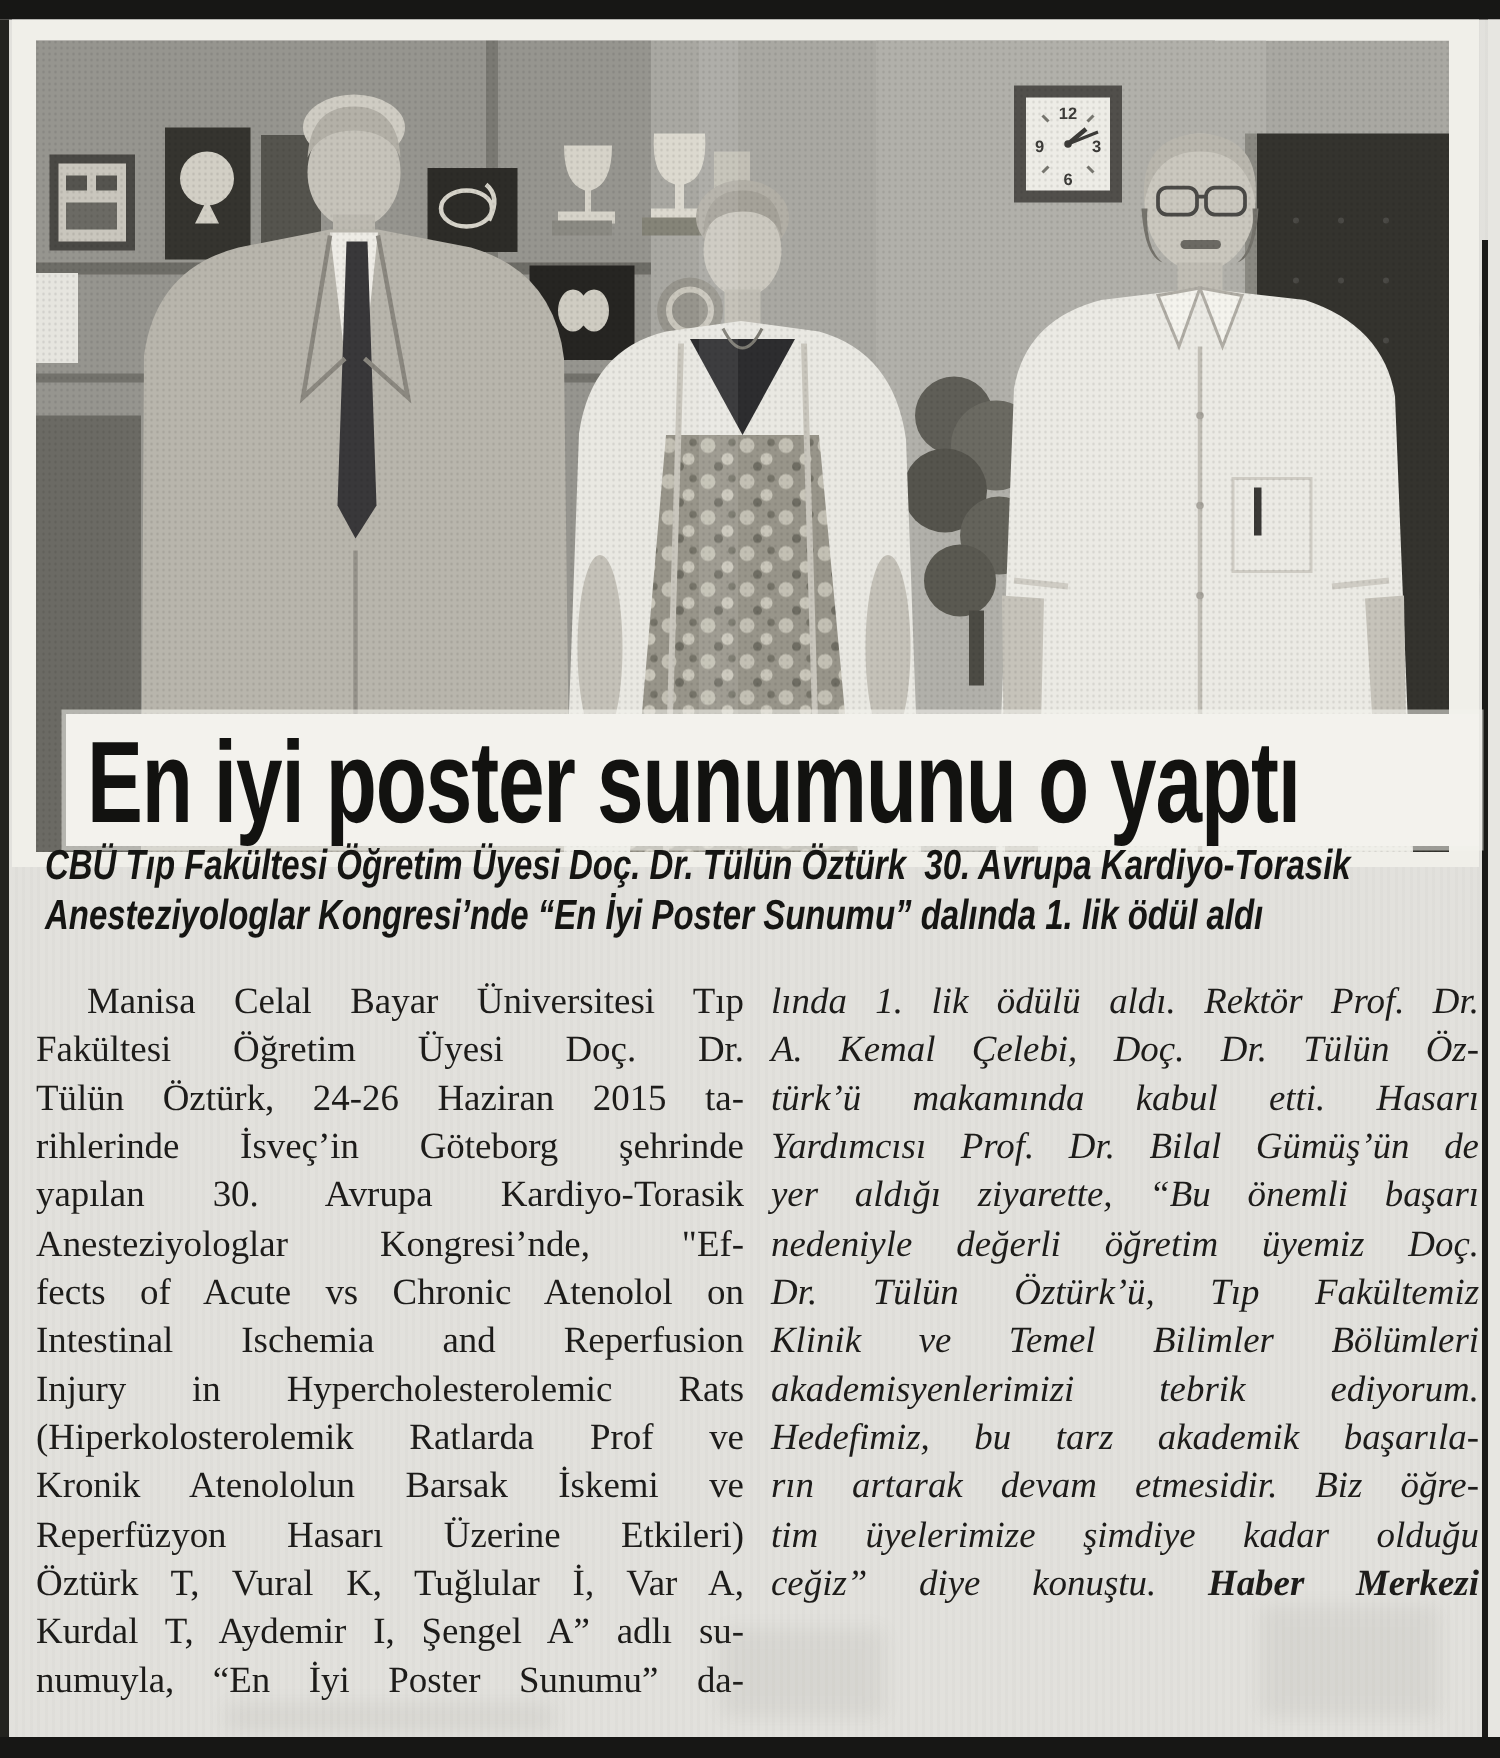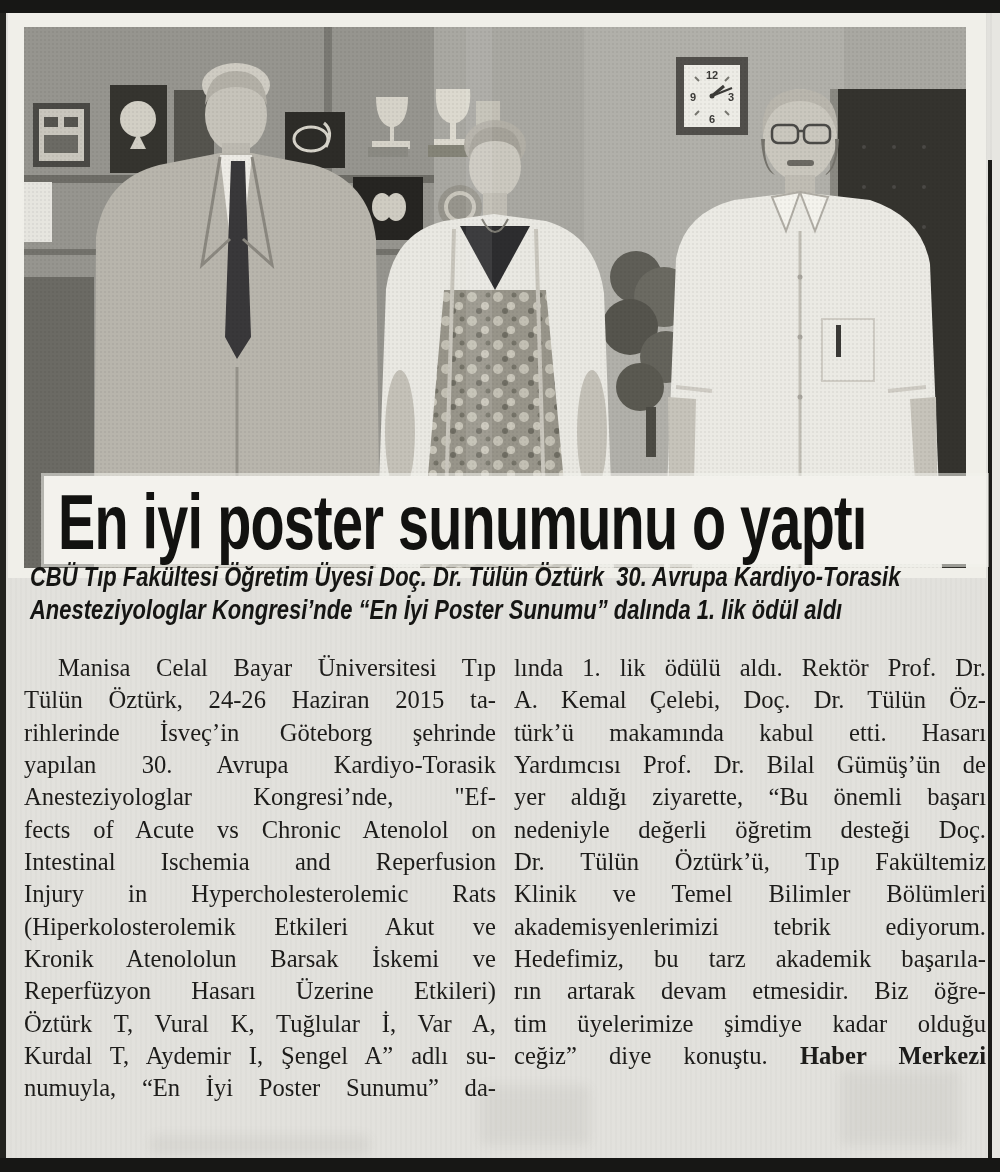--- a/index.html
+++ b/index.html
@@ -70,21 +70,21 @@
     font-size:28px;line-height:33px;
     color:#151513;
     white-space:pre;
   }
 
   .body-cols{
     position:absolute;left:24px;top:652px;width:962px;
   }
   .col{position:absolute;top:0;width:472px;color:var(--ink);}
   .col-left{left:0;}
-  .col-right{left:490px;}
+  .col-right{left:490px;font-style:italic;}
   .bodyline{
     font-size:24.6px;
     line-height:32.35px;
     text-align:justify;
     text-align-last:justify;
     white-space:normal;
   }
   .col-left .bodyline:first-child{text-indent:34px;}
   .lastline b{font-weight:700;}
 </style>
@@ -277,42 +277,43 @@
   <div class="caption">
     <div class="caption-inner">
         <div class="caption-line">CBÜ Tıp Fakültesi Öğretim Üyesi Doç. Dr. Tülün Öztürk  30. Avrupa Kardiyo-Torasik</div>
         <div class="caption-line">Anesteziyologlar Kongresi’nde “En İyi Poster Sunumu” dalında 1. lik ödül aldı</div>
       </div>
   </div>
 
   <div class="body-cols">
     <div class="col col-left">
         <div class="bodyline">Manisa Celal Bayar Üniversitesi Tıp</div>
+        <div class="bodyline">Fakültesi Öğretim Üyesi Doç. Dr.</div>
         <div class="bodyline">Tülün Öztürk, 24-26 Haziran 2015 ta-</div>
         <div class="bodyline">rihlerinde İsveç’in Göteborg şehrinde</div>
         <div class="bodyline">yapılan 30. Avrupa Kardiyo-Torasik</div>
         <div class="bodyline">Anesteziyologlar Kongresi’nde, "Ef-</div>
         <div class="bodyline">fects of Acute vs Chronic Atenolol on</div>
         <div class="bodyline">Intestinal Ischemia and Reperfusion</div>
         <div class="bodyline">Injury in Hypercholesterolemic Rats</div>
-        <div class="bodyline">(Hiperkolosterolemik Etkileri Akut ve</div>
+        <div class="bodyline">(Hiperkolosterolemik Ratlarda Prof ve</div>
         <div class="bodyline">Kronik Atenololun Barsak İskemi ve</div>
         <div class="bodyline">Reperfüzyon Hasarı Üzerine Etkileri)</div>
         <div class="bodyline">Öztürk T, Vural K, Tuğlular İ, Var A,</div>
         <div class="bodyline">Kurdal T, Aydemir I, Şengel A” adlı su-</div>
         <div class="bodyline">numuyla, “En İyi Poster Sunumu” da-</div>
       </div>
     <div class="col col-right">
       <div>
           <div class="bodyline">lında 1. lik ödülü aldı. Rektör Prof. Dr.</div>
           <div class="bodyline">A. Kemal Çelebi, Doç. Dr. Tülün Öz-</div>
           <div class="bodyline">türk’ü makamında kabul etti. Hasarı</div>
           <div class="bodyline">Yardımcısı Prof. Dr. Bilal Gümüş’ün de</div>
           <div class="bodyline">yer aldığı ziyarette, “Bu önemli başarı</div>
-          <div class="bodyline">nedeniyle değerli öğretim desteği Doç.</div>
+          <div class="bodyline">nedeniyle değerli öğretim üyemiz Doç.</div>
           <div class="bodyline">Dr. Tülün Öztürk’ü, Tıp Fakültemiz</div>
           <div class="bodyline">Klinik ve Temel Bilimler Bölümleri</div>
           <div class="bodyline">akademisyenlerimizi tebrik ediyorum.</div>
           <div class="bodyline">Hedefimiz, bu tarz akademik başarıla-</div>
           <div class="bodyline">rın artarak devam etmesidir. Biz öğre-</div>
           <div class="bodyline">tim üyelerimize şimdiye kadar olduğu</div>
         </div>
       <div class="bodyline lastline">
         <span>ceğiz” diye konuştu. </span><b>Haber Merkezi</b>
       </div>

